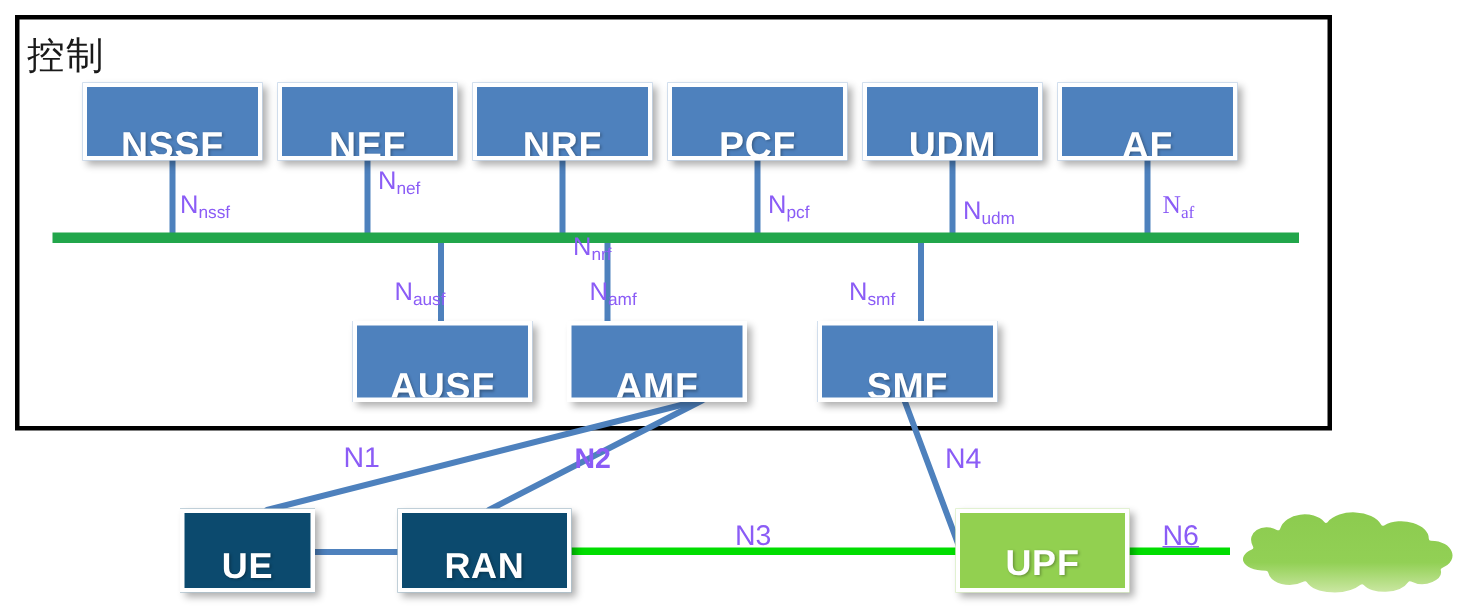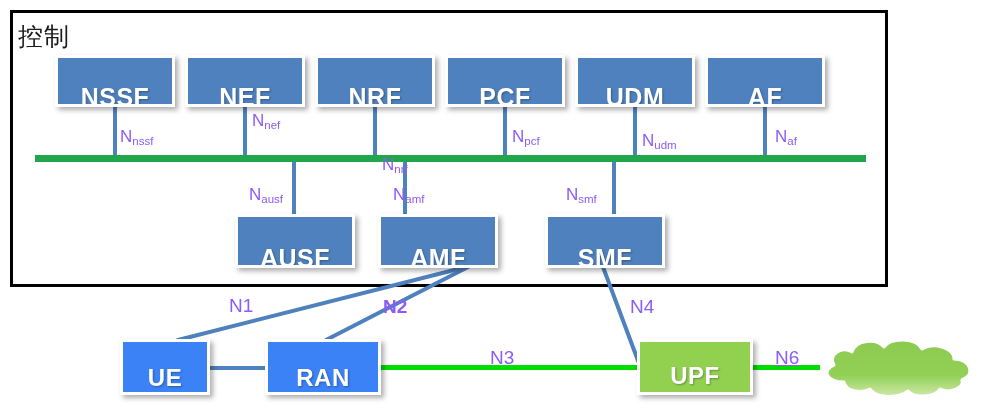--- a/index.html
+++ b/index.html
@@ -53,21 +53,21 @@
     text-align: center;
     color: #ffffff;
     font-weight: bold;
     font-size: 25px;
     letter-spacing: 0.5px;
     line-height: 1;
     text-shadow: 1px 1px 2px rgba(0,0,0,0.30);
     white-space: nowrap;
   }
   .node.cp   { background: #4E81BD; }
-  .node.ue   { background: #3b82f6; }
+  .node.ue   { background: #0c4a6e; }
   .node.upf  { background: #92D050; }
 
   .node.upf .node-label { bottom: 4px; font-size: 24px; }
   .node.ue  .node-label { bottom: 2px; font-size: 24px; }
 
   
   .sbi-bus {
     position: absolute;
     left: 35px; top: 155px;
     width: 831px; height: 7px;
@@ -193,25 +193,25 @@
   </div>
   <div class="nlabel" style="left:382px; top:128px;margin-top:28px;">
     <span>N</span><sub>nrf</sub>
   </div>
   <div class="nlabel" style="left:512px; top:128px;">
     <span>N</span><sub>pcf</sub>
   </div>
   <div class="nlabel" style="left:642px; top:132px;">
     <span>N</span><sub>udm</sub>
   </div>
-  <div class="nlabel" style="left:775px; top:128px;">
+  <div class="nlabel" style="left:775px; top:128px;font-family:Liberation Serif, serif;">
     <span>N</span><sub>af</sub>
   </div>
 
-  <div class="nlabel" style="left:249px; top:186px;">
+  <div class="nlabel" style="left:263px; top:186px;">
     <span>N</span><sub>ausf</sub>
   </div>
   <div class="nlabel" style="left:393px; top:186px;">
     <span>N</span><sub>amf</sub>
   </div>
   <div class="nlabel" style="left:566px; top:186px;text-align:center;">
     <span>N</span><sub>smf</sub>
   </div>
 
   <div class="node cp" style="left:235px; top:214px; width:120px; height:54px;">

